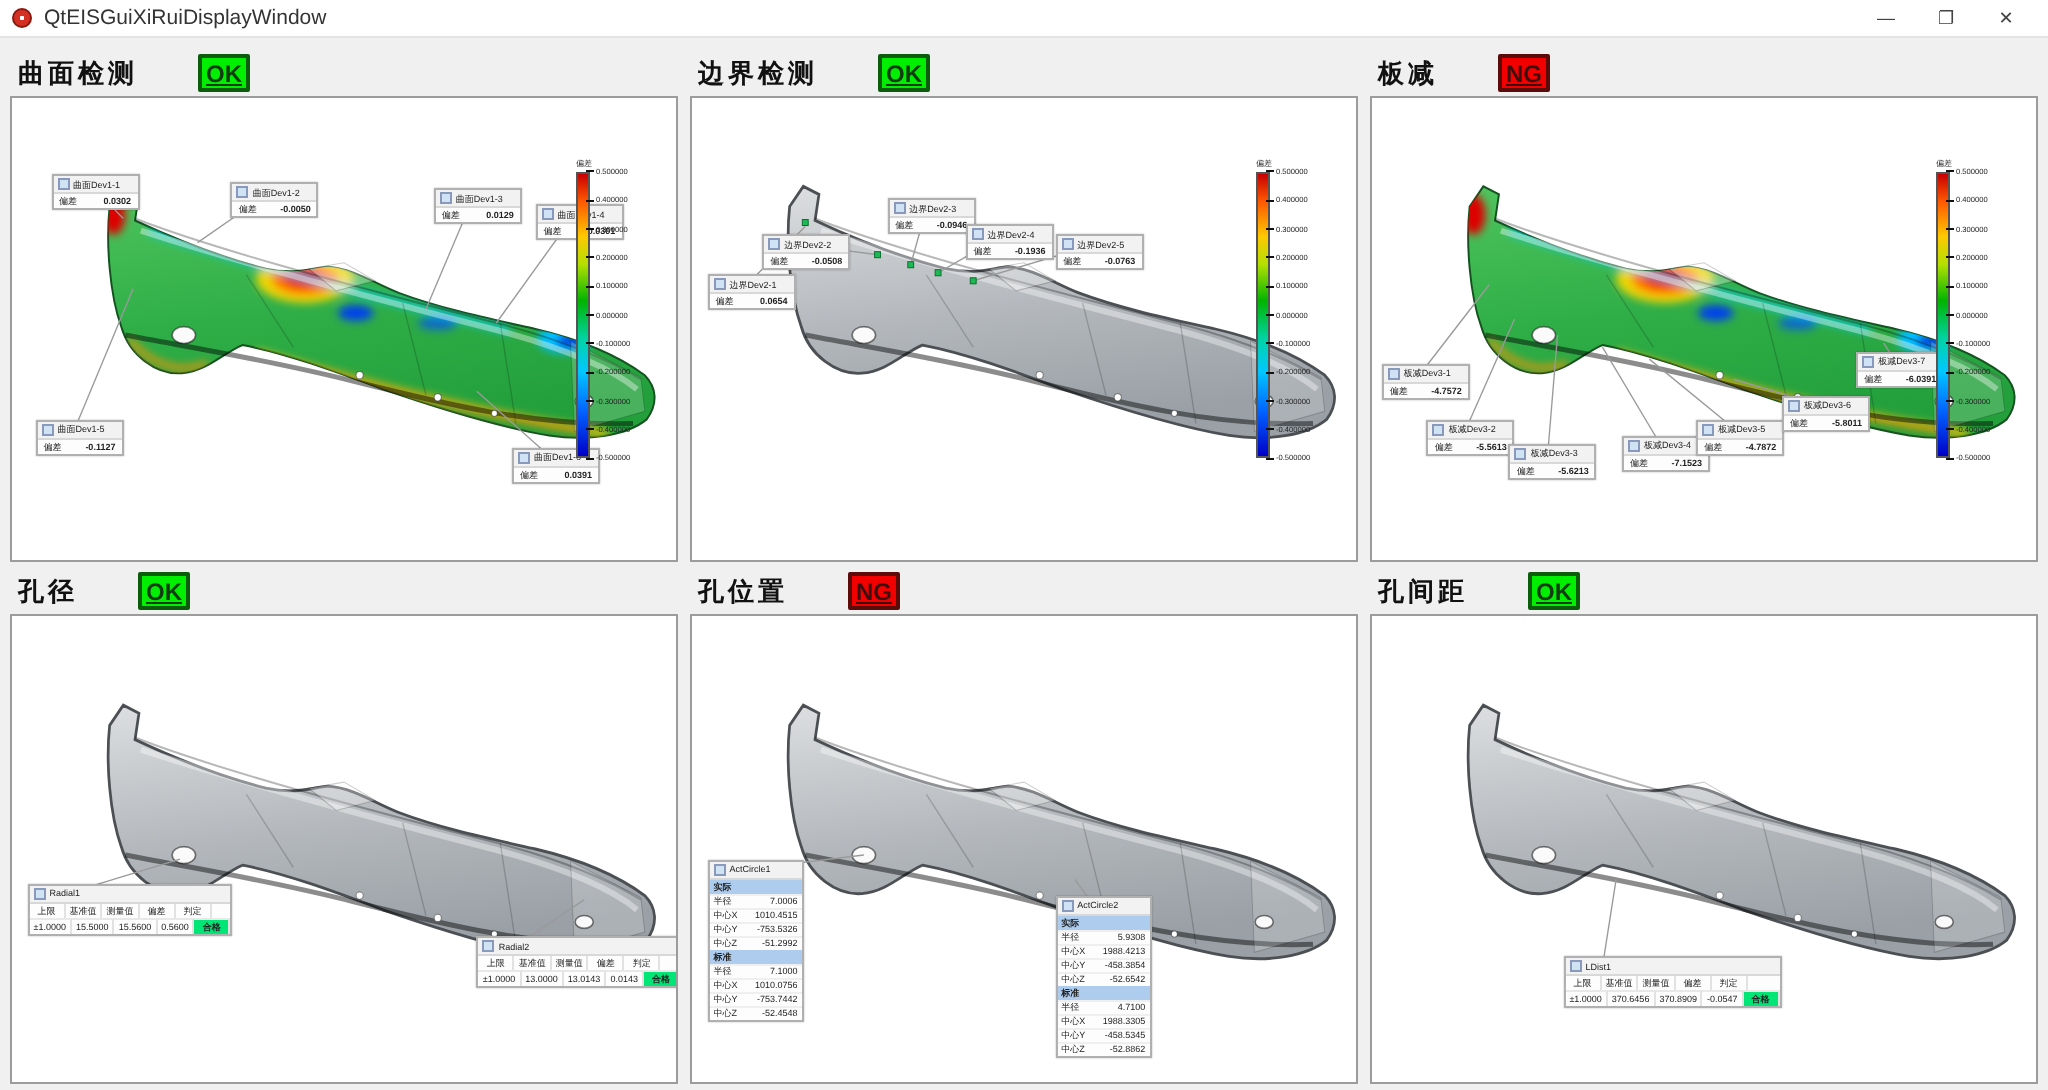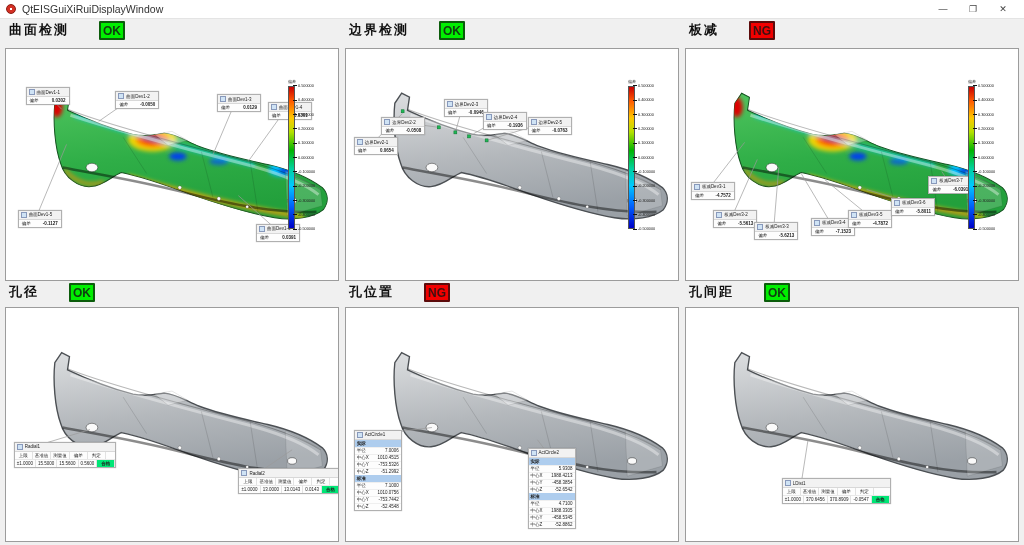--- a/index.html
+++ b/index.html
@@ -23,30 +23,30 @@
   .win-btn{
     width:30px;height:100%;display:flex;align-items:center;justify-content:center;
     font-size:9px;color:#444;cursor:default;
   }
   
   .grid{
     display:grid;grid-template-columns:1fr 1fr 1fr;
     grid-template-rows:29px 233px 26px 235px;
     column-gap:6px;padding:0 5px;
   }
-  .cell-header{display:flex;align-items:flex-start;padding:2px 4px;}
+  .cell-header{display:flex;align-items:flex-end;padding:2px 4px;}
   .cell-header .plabel{
     font-weight:bold;font-size:13px;color:#111;letter-spacing:2px;
     font-family:"DejaVu Sans","Liberation Sans",sans-serif;
   }
   .badge{
     margin-left:30px;min-width:22px;height:19px;padding:0 2px;
     display:flex;align-items:center;justify-content:center;
     font-size:12px;font-weight:bold;box-sizing:border-box;
-    border:2px solid #222;border-radius:1px;
+    border:2px solid #222;border-radius:1px;text-decoration:underline;
   }
   .badge--ok{background:#00ef00;border-color:#0b5c0b;color:#103c10;}
   .badge--ng{background:#f20000;border-color:#5c0b0b;color:#3c1010;}
   .viewport{
     position:relative;background:#ffffff;border:1px solid #9c9c9c;
     box-sizing:border-box;overflow:hidden;
   }
   .part-svg,.overlay-svg{position:absolute;inset:0;width:100%;height:100%;}
   .overlay-svg{z-index:1;}
   

